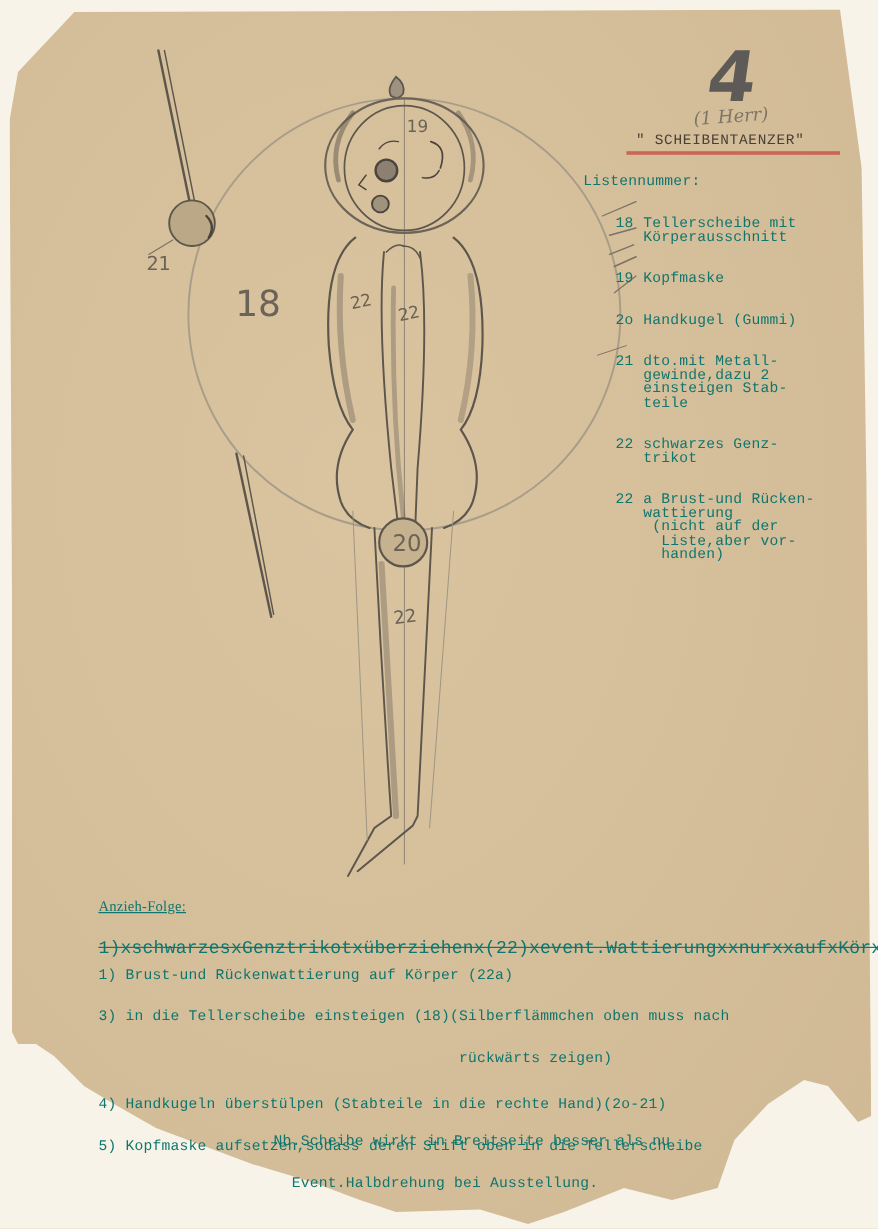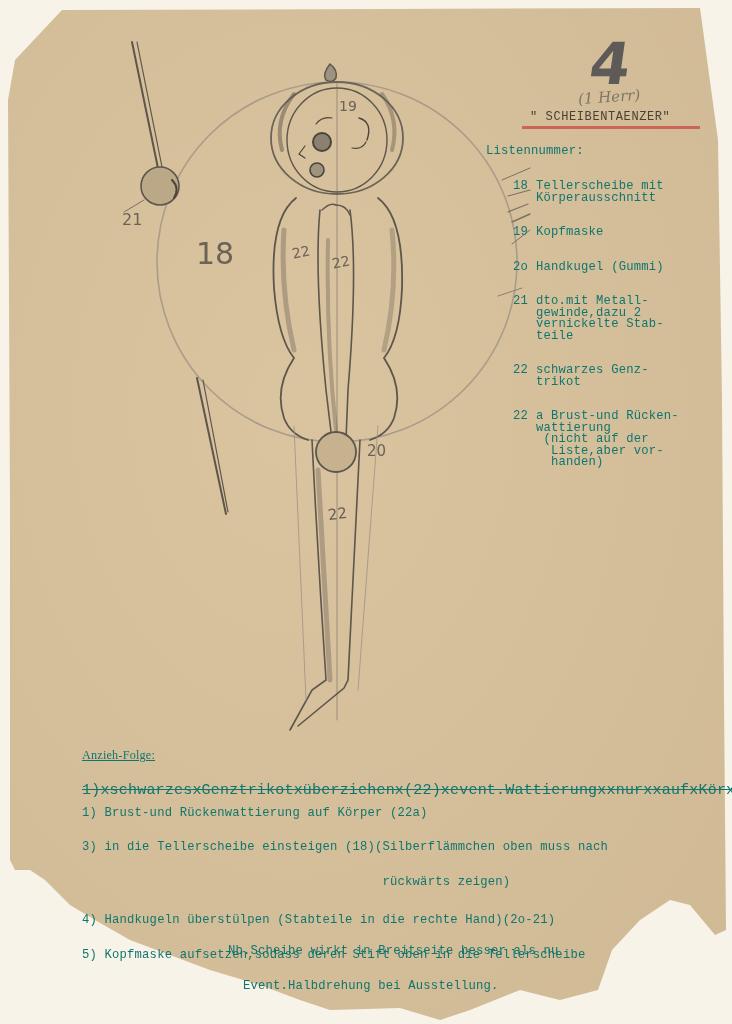--- a/index.html
+++ b/index.html
@@ -110,21 +110,21 @@
     <line x1="512" y1="244" x2="530" y2="230" stroke-width="1"></line>
     <line x1="498" y1="296" x2="522" y2="288" stroke-width="0.8"></line>
   </g>
 </svg>
 
 <div class="fig-label" style="left:122px;top:210px;font-size:16px;">21</div>
 <div class="fig-label" style="left:196px;top:236px;font-size:30px;">18</div>
 <div class="fig-label" style="left:339px;top:98px;font-size:14px;">19</div>
 <div class="fig-label" style="left:292px;top:244px;font-size:14px;transform:rotate(-12deg);">22</div>
 <div class="fig-label" style="left:332px;top:254px;font-size:14px;transform:rotate(-12deg);">22</div>
-<div class="fig-label" style="left:327px;top:442px;font-size:15px;margin-left:40px;">20</div>
+<div class="fig-label" style="left:327px;top:442px;font-size:19px;">20</div>
 <div class="fig-label" style="left:328px;top:505px;font-size:15px;transform:rotate(-8deg);">22</div>
 
 <div class="page-num">4</div>
 <div class="pencil-note">(1 Herr)</div>
 <div class="title-wrap">
   <div class="title type" style="position:static">" SCHEIBENTAENZER"</div>
   <div class="title-underline"></div>
 </div>
 
 <div class="type list-head">Listennummer:</div>
@@ -136,21 +136,21 @@
   <div class="row">
     <span class="num">19</span>
     <span class="txt">Kopfmaske</span>
   </div>
   <div class="row">
     <span class="num">2o</span>
     <span class="txt">Handkugel (Gummi)</span>
   </div>
   <div class="row">
     <span class="num">21</span>
-    <span class="txt"><span>dto.mit Metall-</span><br><span>gewinde,dazu 2</span><br><span>vernickelte Stab-</span><br><span>teile</span></span>
+    <span class="txt"><span>dto.mit Metall-</span><br><span>gewinde,dazu 2</span><br><span>einsteigen Stab-</span><br><span>teile</span></span>
   </div>
   <div class="row">
     <span class="num">22</span>
     <span class="txt"><span>schwarzes Genz-</span><br><span>trikot</span></span>
   </div>
   <div class="row">
     <span class="num">22</span>
     <span class="txt"><span>a Brust-und Rücken-</span><br><span>wattierung</span><br><span> (nicht auf der</span><br><span>  Liste,aber vor-</span><br><span>  handen)</span></span>
   </div>
 </div>

